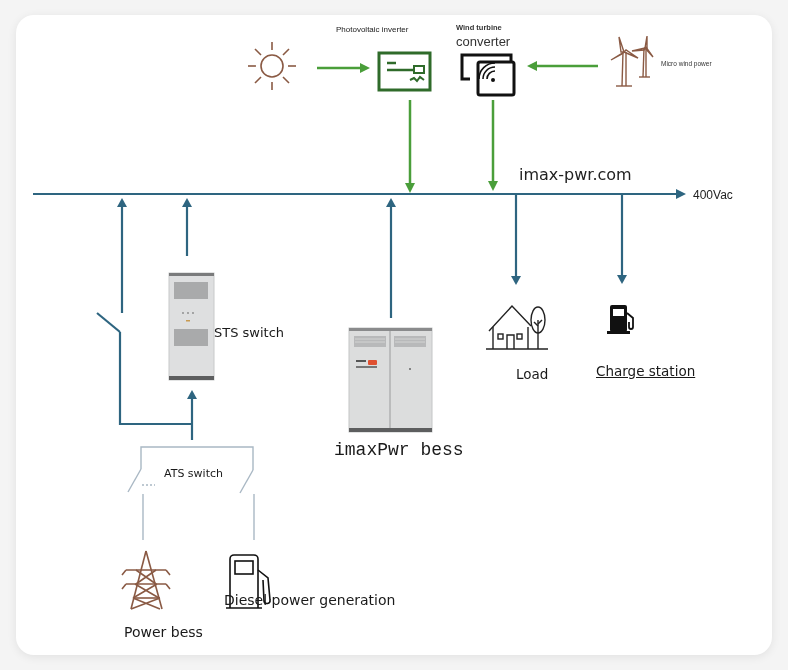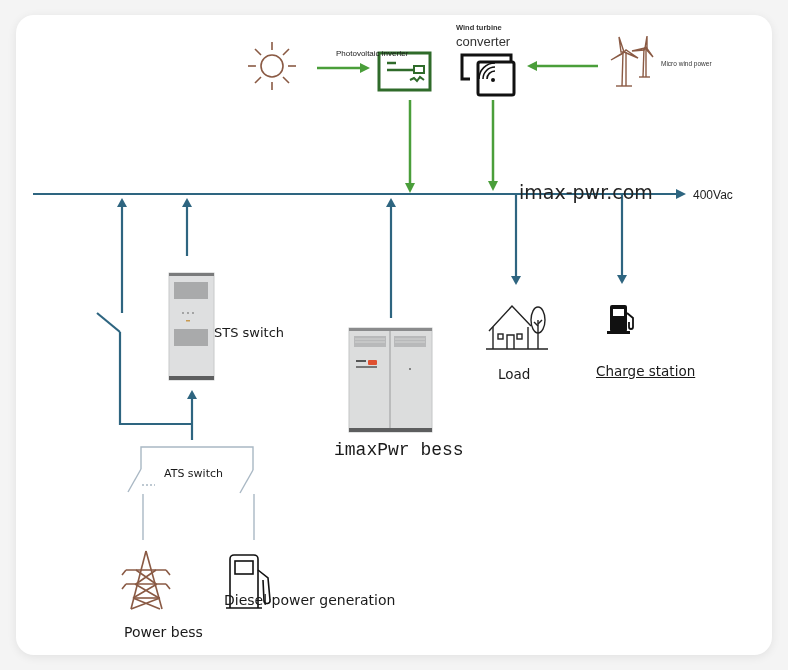--- a/index.html
+++ b/index.html
@@ -188,29 +188,29 @@
   </g>
 
   <g stroke="#111" stroke-width="1.6" fill="none">
     <path d="M230,608 L230,559 A4,4 0 0 1 234,555 L254,555 A4,4 0 0 1 258,559 L258,608"></path>
     <rect x="235" y="561" width="18" height="13"></rect>
     <line x1="226" y1="608" x2="262" y2="608"></line>
     <path d="M258,570 L268,578 L270,600 A3,3 0 0 1 264,601 L263,580"></path>
   </g>
 </svg>
 
-<div class="lbl small" style="left:336px; top:25px;margin-top:24px;">Photovoltaic inverter</div>
+<div class="lbl small" style="left:336px; top:25px;">Photovoltaic inverter</div>
 <div class="lbl tiny" style="left:456px; top:23px; font-size:7.5px;font-weight:bold;">Wind turbine</div>
 <div class="lbl tiny" style="left:456px; top:34px; font-size:13px;">converter</div>
 <div class="lbl tiny" style="left:661px; top:60px;">Micro wind power</div>
 
-<div class="lbl" style="left:519px; top:181px; font-size:19px; color:#222;">imax-pwr.com</div>
+<div class="lbl" style="left:519px; top:165px; font-size:16px; color:#222;">imax-pwr.com</div>
 <div class="lbl mid12" style="left:693px; top:188px; color:#222;">400Vac</div>
 
 <div class="lbl" style="left:214px; top:325px; font-size:13px;">STS switch</div>
 <div class="lbl big" style="left:334px; top:440px;">imaxPwr bess</div>
 <div class="lbl" style="left:164px; top:467px; font-size:11px;">ATS switch</div>
 
-<div class="lbl" style="left:498px; top:366px; font-size:13.5px;text-align:center;">Load</div>
+<div class="lbl" style="left:516px; top:366px; font-size:13.5px;text-align:center;">Load</div>
 <div class="lbl" style="left:596px; top:363px; font-size:13.5px;text-decoration:underline;">Charge station</div>
 
 <div class="lbl" style="left:124px; top:624px; font-size:14px;">Power bess</div>
 <div class="lbl" style="left:224px; top:592px; font-size:14px;">Diesel power generation</div>
 
 </body></html>

